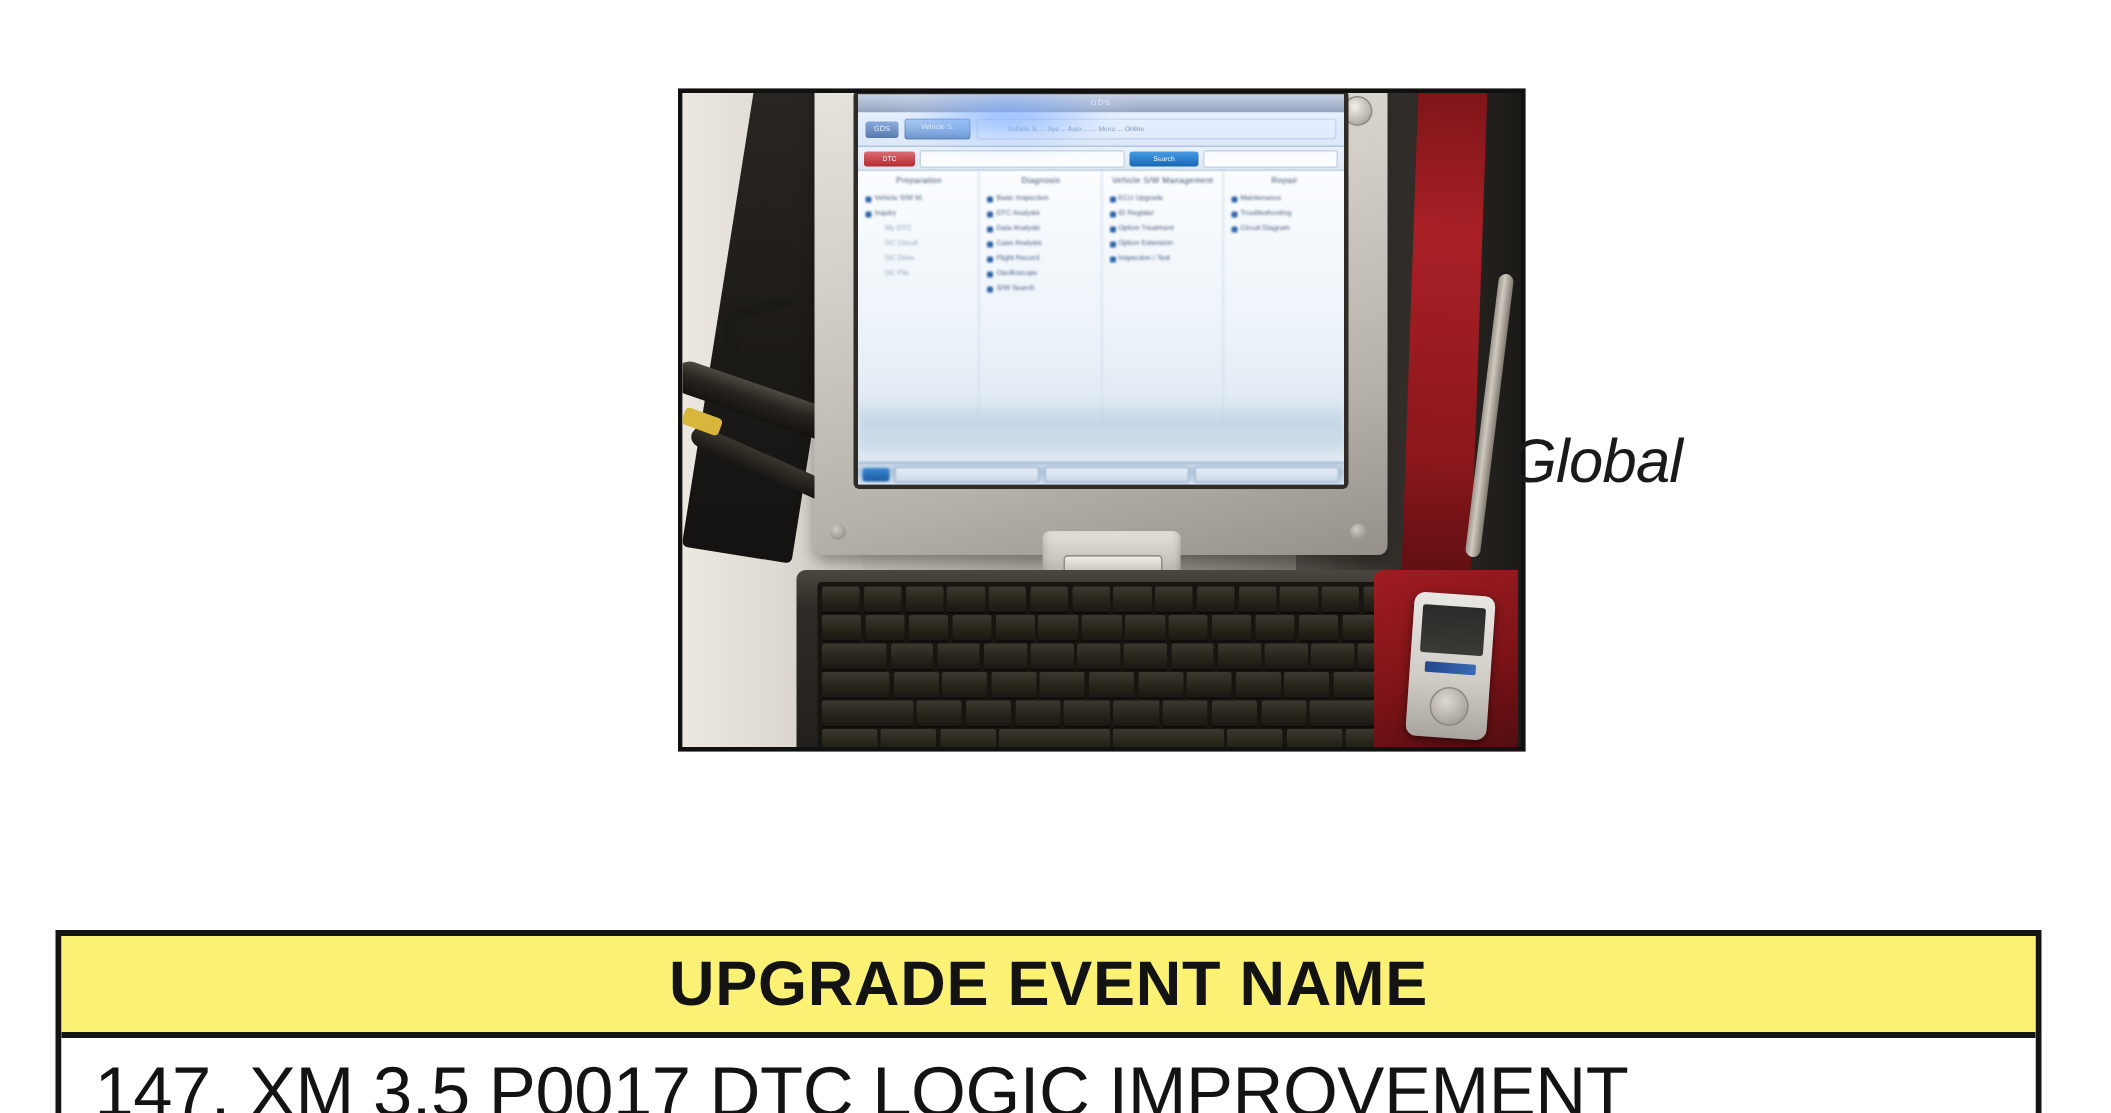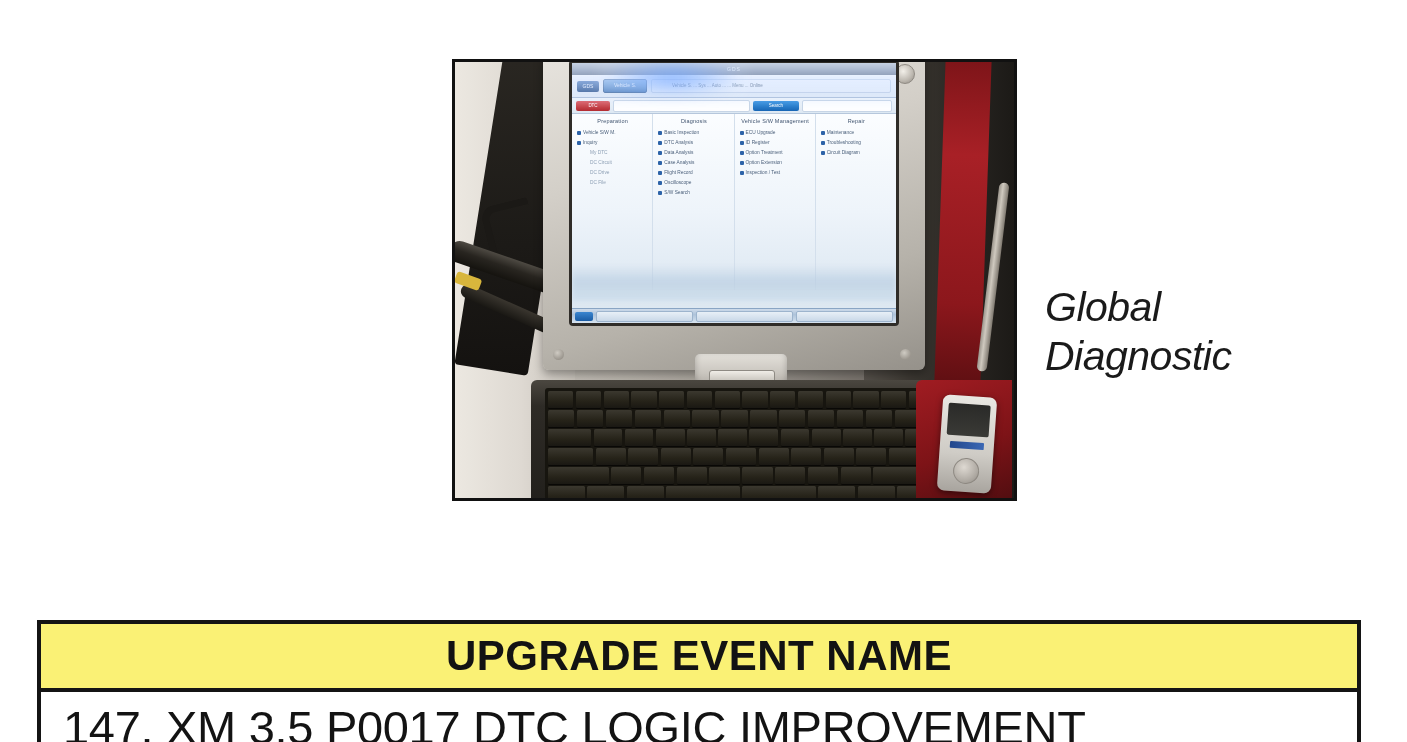--- a/index.html
+++ b/index.html
@@ -413,21 +413,20 @@
   .caption {
     position: absolute;
     left: 1006px;
     top: 283px;
     width: 300px;
     font-style: italic;
     font-size: 41px;
     line-height: 49px;
     color: #1a1a1a;
     letter-spacing: -0.5px;
-    margin-left: 39px;
   }
 
   
   .event-table {
     position: absolute;
     left: 37px;
     top: 572px;
     width: 1324px;
     border: 4px solid #141414;
     border-collapse: collapse;
@@ -719,21 +718,20 @@
         <div class="vci-brand"></div>
         <div class="vci-dial"></div>
       </div>
     </div>
 
   </div>
 </figure>
 
 <div class="caption">
   <div>Global</div>
-  <div>Diagnostic</div>
 </div>
 
 <div class="event-table">
   <div class="event-table-header">
     <span class="hdr-text">UPGRADE EVENT NAME</span>
   </div>
   <div class="event-table-row">
     <span class="row-text">147. XM 3.5 P0017 DTC LOGIC IMPROVEMENT</span>
   </div>
 </div>

